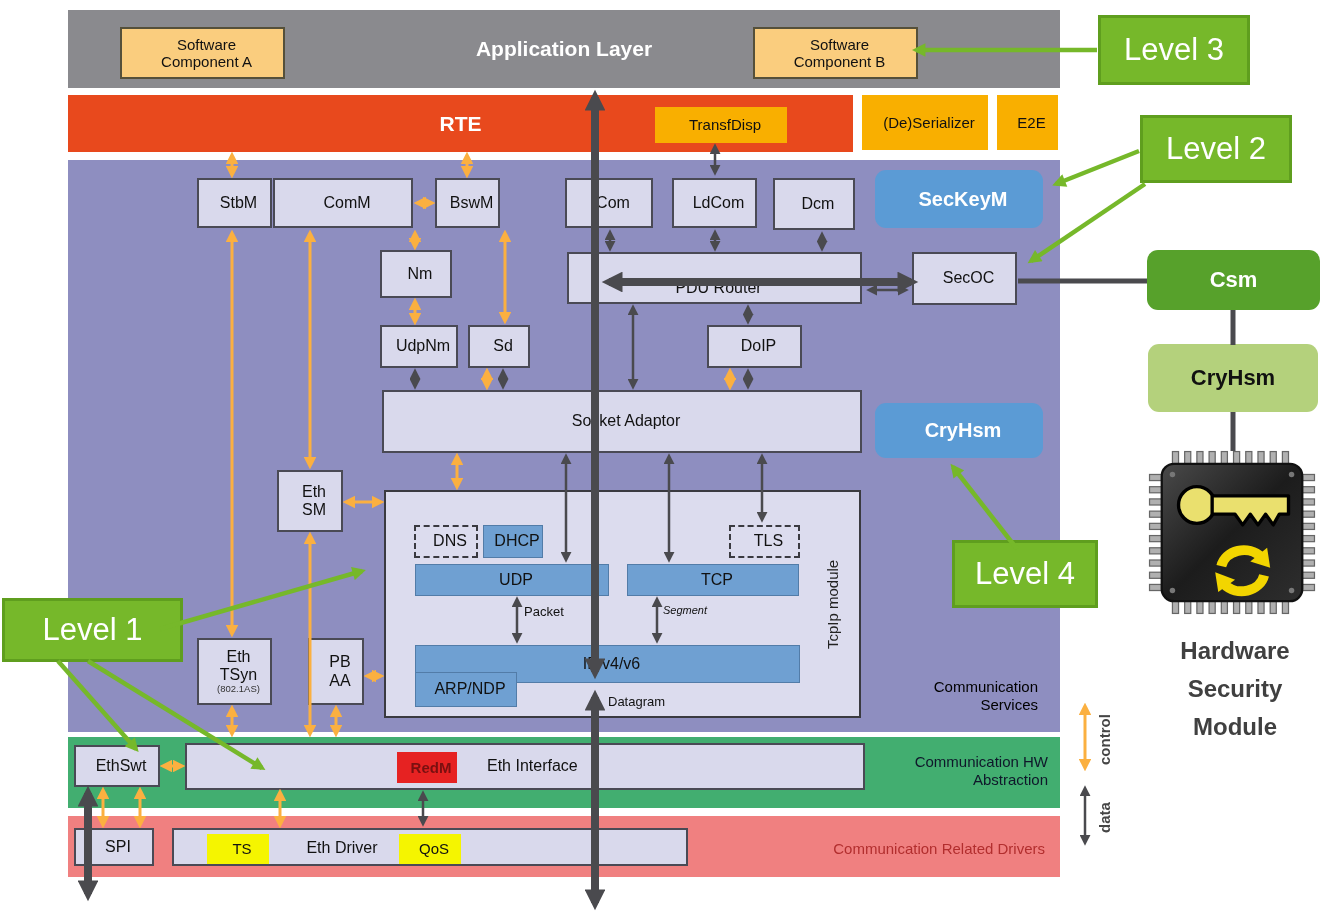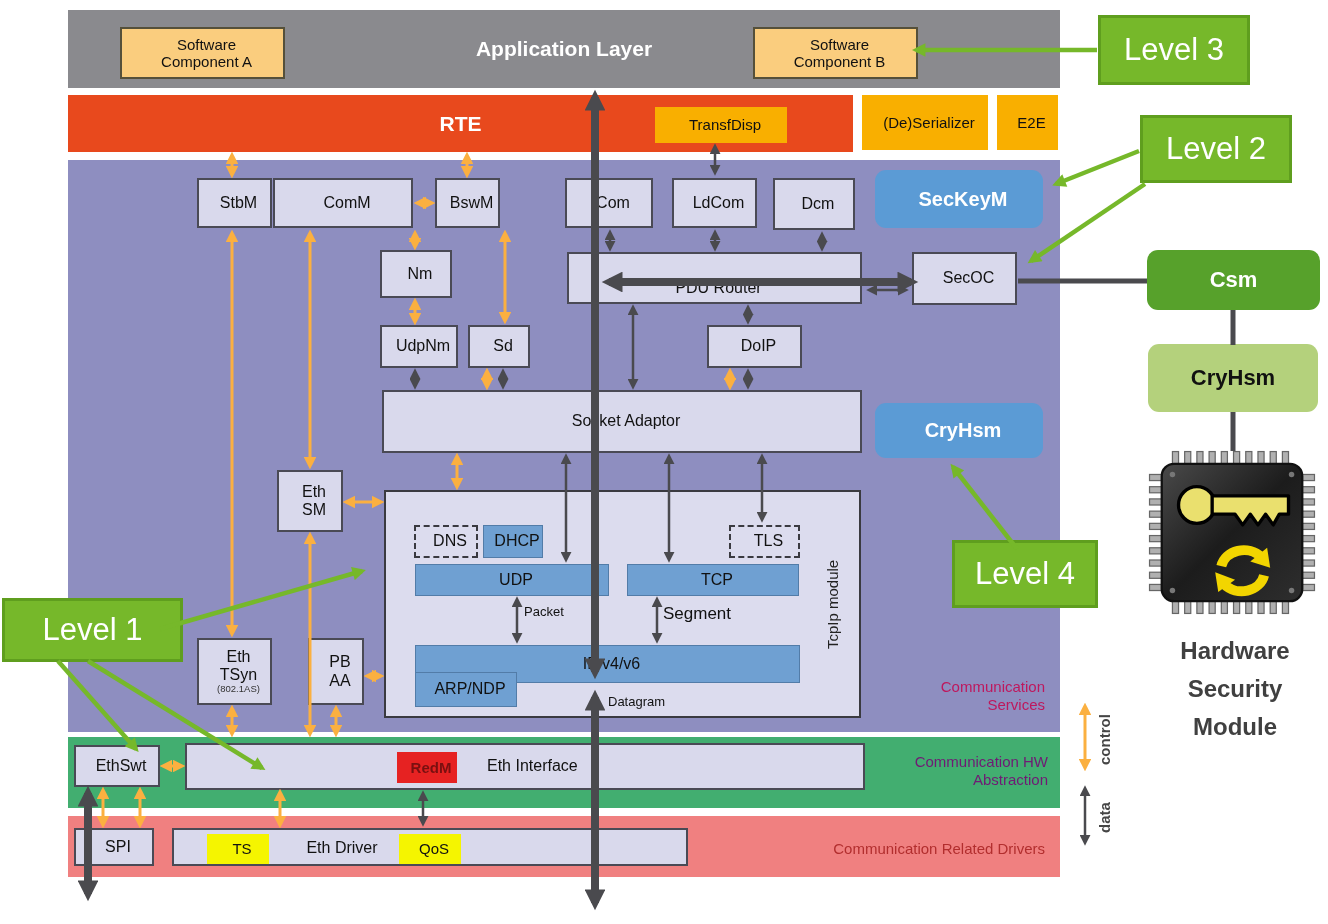--- a/index.html
+++ b/index.html
@@ -82,44 +82,44 @@
   <div class="bx dash" style="left:414px;top:525px;width:64px;height:33px;">DNS</div>
   <div class="bx blue" style="left:483px;top:525px;width:60px;height:33px;">DHCP</div>
   <div class="bx blue" style="left:415px;top:564px;width:194px;height:32px;">UDP</div>
   <div class="bx blue" style="left:627px;top:564px;width:172px;height:32px;">TCP</div>
   <div class="bx dash" style="left:729px;top:525px;width:71px;height:33px;">TLS</div>
   <div class="bx blue" style="left:694px;top:621px;width:106px;height:26px;font-size:15px;margin-top:36px;">ICMP v4/v6</div>
   <div class="bx blue" style="left:415px;top:645px;width:385px;height:38px;">IP v4/v6</div>
   <div class="bx blue" style="left:415px;top:672px;width:102px;height:35px;">ARP/NDP</div>
   <div class="vtext" style="left:824px;top:495px;width:24px;height:218px;font-size:15px;color:#222;">TcpIp module</div>
   <div style="position:absolute;left:524px;top:604px;font-size:13px;">Packet</div>
-  <div style="position:absolute;left:663px;top:604px;font-size:17px;">Segment</div>
+  <div style="position:absolute;left:663px;top:604px;font-size:11px;font-style:italic;">Segment</div>
   <div style="position:absolute;left:608px;top:694px;font-size:13px;">Datagram</div>
 
   <div class="bx" style="left:197px;top:638px;width:75px;height:67px;">
     <span>Eth</span>
     <span>TSyn</span>
     <span class="subtext">(802.1AS)</span>
   </div>
   <div class="bx" style="left:308px;top:638px;width:56px;height:67px;">
     <span>PB</span>
     <span>AA</span>
   </div>
 
-  <div class="side-label" style="right:283px;top:678px;color:#be185d;">
+  <div class="side-label" style="right:290px;top:678px;color:#000000;">
     <div>Communication</div>
     <div>Services</div>
   </div>
 
   <div class="bx" style="left:74px;top:745px;width:86px;height:42px;">EthSwt</div>
   <div class="bx" style="left:185px;top:743px;width:680px;height:47px;">
     <div class="bx" style="left:210px;top:7px;width:60px;height:31px;background:#E62222;border:none;color:#7A1010;font-weight:bold;font-size:15px;">RedM</div>
     <span style="position:absolute;left:300px;top:12px;">Eth Interface</span>
   </div>
-  <div class="side-label" style="right:280px;top:753px;color:#701a75;">
+  <div class="side-label" style="right:280px;top:753px;color:#0f172a;">
     <div>Communication HW</div>
     <div>Abstraction</div>
   </div>
 
   <div class="bx" style="left:74px;top:828px;width:80px;height:38px;">SPI</div>
   <div class="bx" style="left:172px;top:828px;width:516px;height:38px;">
     <div class="bx yellowtag" style="left:33px;top:4px;width:62px;height:30px;">TS</div>
     <span style="position:absolute;left:118px;top:9px;width:100px;text-align:center;">Eth Driver</span>
     <div class="bx yellowtag" style="left:225px;top:4px;width:62px;height:30px;">QoS</div>
   </div>

